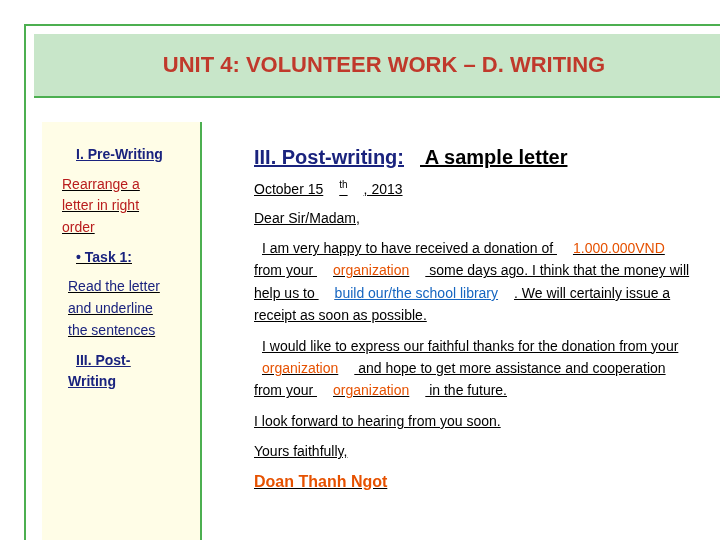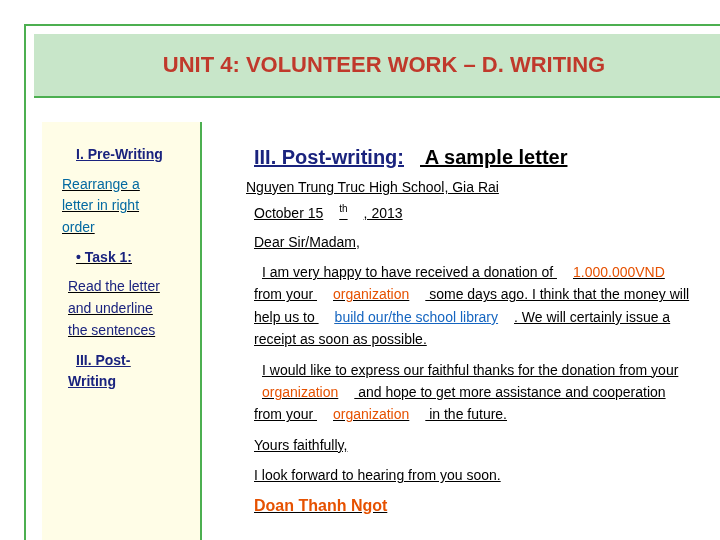--- a/index.html
+++ b/index.html
@@ -49,21 +49,21 @@
       line-height: 1.55;
     }
 
     .sidebar .section-title {
       color: #1a237e;
       font-weight: bold;
       text-decoration: underline;
     }
 
     .sidebar .sub-text {
-      color: #0369a1;
+      color: #b91c1c;
       margin-left: 2px;
     }
 
     .sidebar .task-bullet {
       color: #1a237e;
       font-weight: bold;
     }
 
     .sidebar .task-text {
       color: #1a237e;
@@ -189,39 +189,38 @@
       </div>
 
     </div>
 
     <div class="main-content">
 
       <div class="post-writing-title">
         <span class="title-label">III. Post-writing:</span><span class="title-rest"> A sample letter</span>
       </div>
 
-      <div class="school-info">Nguyen Trung Truc High School, Gia Rai</div>
       <div class="school-info">
         <span>October 15</span><sup>th</sup><span>, 2013</span>
       </div>
 
       <div class="letter-body">
 
         <p>Dear Sir/Madam,</p>
 
         <p>
           <span>I am very happy to have received a donation of </span><span class="highlight-orange">1.000.000VND</span><span> from your </span><span class="highlight-orange">organization</span><span> some days ago. I think that the money will help us to </span><span class="highlight-blue">build our/the school library</span><span>. We will certainly issue a receipt as soon as possible.</span>
         </p>
 
         <p>
           <span>I would like to express our faithful thanks for the donation from your </span><span class="highlight-orange">organization</span><span> and hope to get more assistance and cooperation from your </span><span class="highlight-orange">organization</span><span> in the future.</span>
         </p>
 
+        <p>I look forward to hearing from you soon.</p>
         <p>Yours faithfully,</p>
-        <p>I look forward to hearing from you soon.</p>
 
       </div>
 
       <div class="signature">
         <div class="name">Doan Thanh Ngot</div>
       </div>
 
     </div>
   </div>
 </div>

